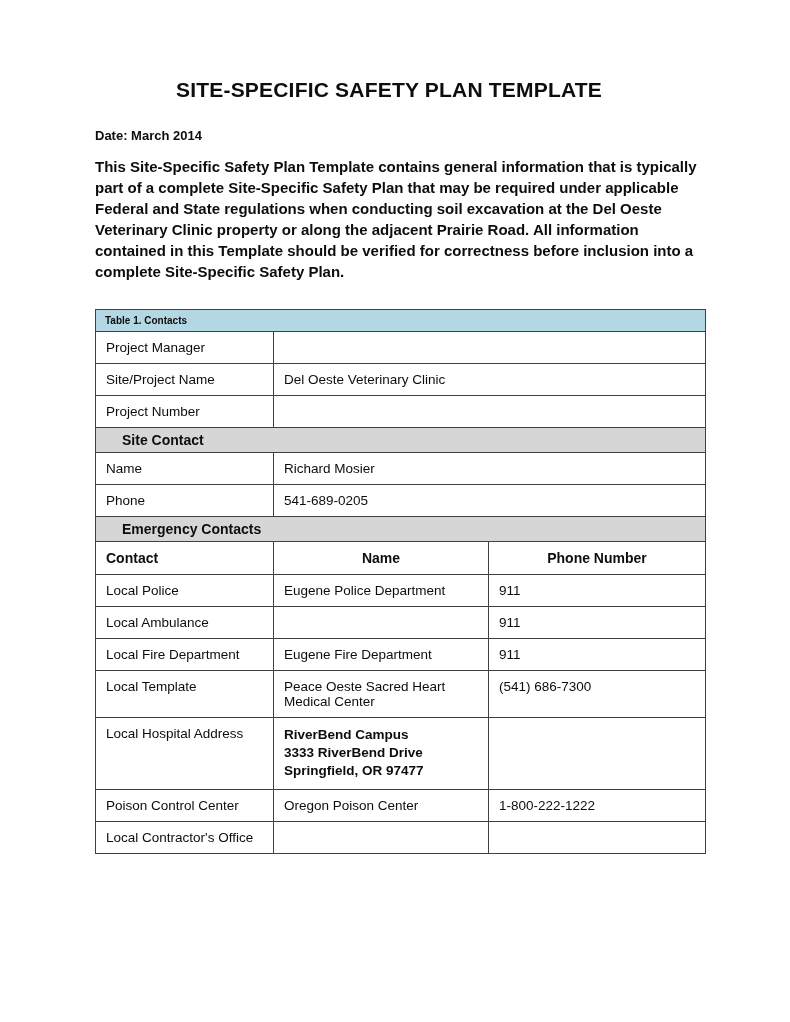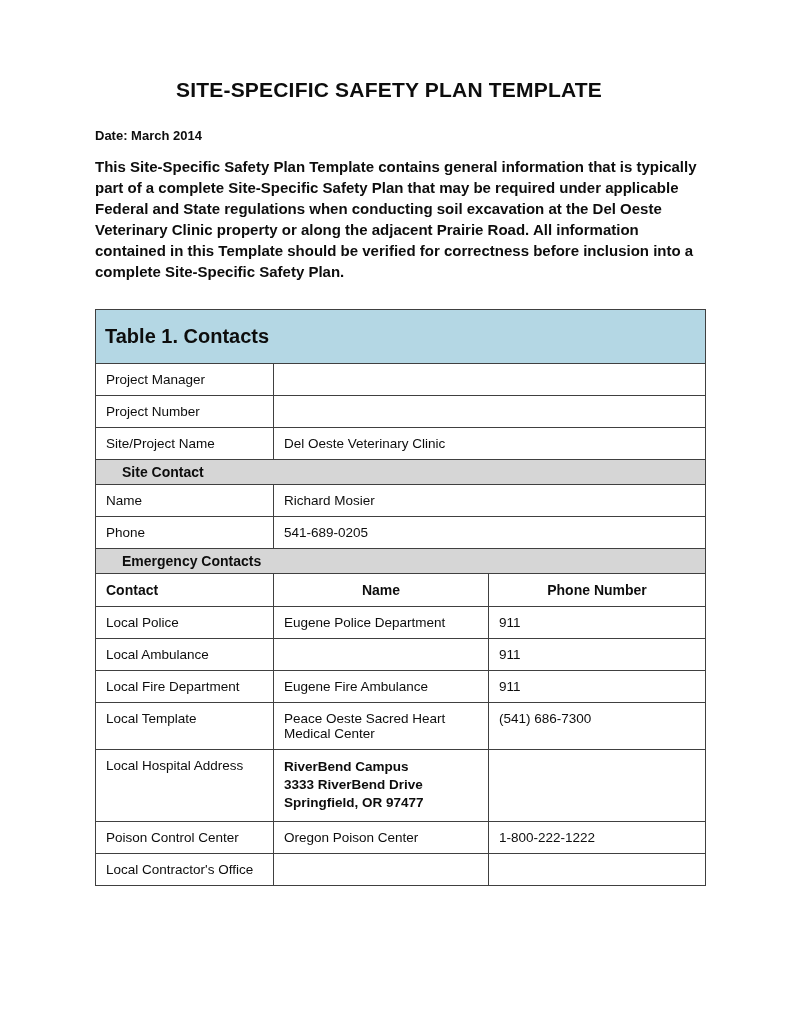--- a/index.html
+++ b/index.html
@@ -48,22 +48,22 @@
   }
   table.contacts td {
     border: 1px solid var(--border-color);
     padding: 8px 10px;
     vertical-align: top;
     overflow: hidden;
   }
   tr.table-title-row td {
     background: var(--title-bg);
     font-weight: bold;
-    font-size: 20px;
-    padding: 15px 9px;
+    font-size: 10px;
+    padding: 5px 9px;
   }
   tr.section-row td {
     background: var(--section-bg);
     font-weight: bold;
     font-size: 14px;
     padding: 4px 26px;
   }
   tr.colhead-row td {
     font-weight: bold;
     font-size: 14px;
@@ -96,26 +96,26 @@
 
       <tr class="table-title-row">
         <td colspan="3">Table 1. Contacts</td>
       </tr>
 
       <tr>
         <td>Project Manager</td>
         <td colspan="2"></td>
       </tr>
       <tr>
+        <td>Site/Project Name</td>
+        <td colspan="2">Del Oeste Veterinary Clinic</td>
+      </tr>
+      <tr>
         <td>Project Number</td>
         <td colspan="2"></td>
-      </tr>
-      <tr>
-        <td>Site/Project Name</td>
-        <td colspan="2">Del Oeste Veterinary Clinic</td>
       </tr>
 
       <tr class="section-row">
         <td colspan="3">Site Contact</td>
       </tr>
 
       <tr>
         <td>Name</td>
         <td colspan="2">Richard Mosier</td>
       </tr>
@@ -139,21 +139,21 @@
         <td>Eugene Police Department</td>
         <td>911</td>
       </tr>
       <tr>
         <td>Local Ambulance</td>
         <td></td>
         <td>911</td>
       </tr>
       <tr>
         <td>Local Fire Department</td>
-        <td>Eugene Fire Ambulance</td>
+        <td>Eugene Fire Department</td>
         <td>911</td>
       </tr>
       <tr>
         <td>Local Template</td>
         <td>Peace Oeste Sacred Heart Medical Center</td>
         <td>(541) 686-7300</td>
       </tr>
       <tr>
         <td>Local Hospital Address</td>
         <td class="bold-multiline">RiverBend Campus

